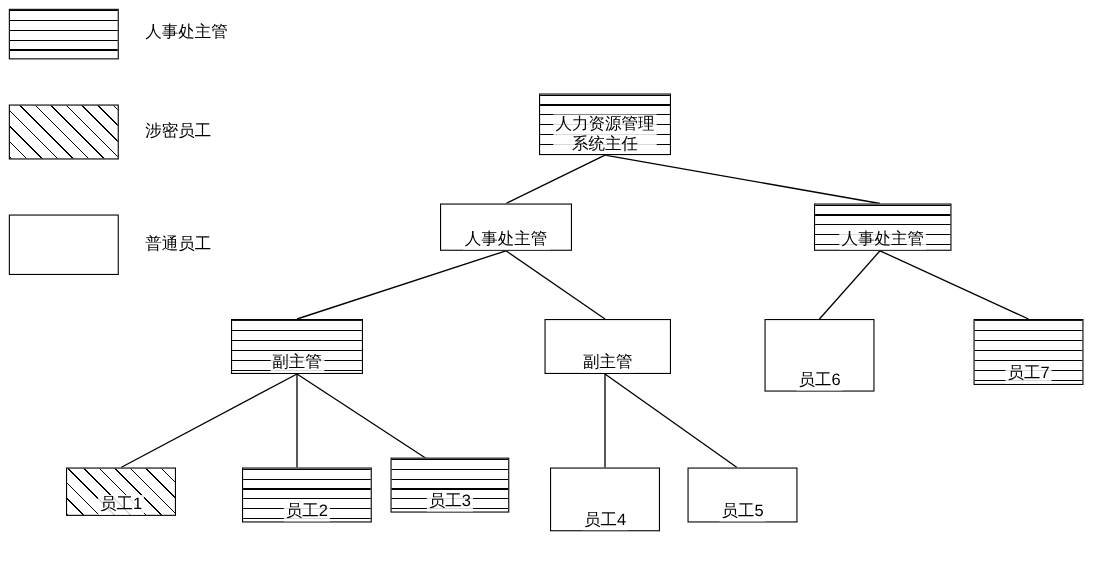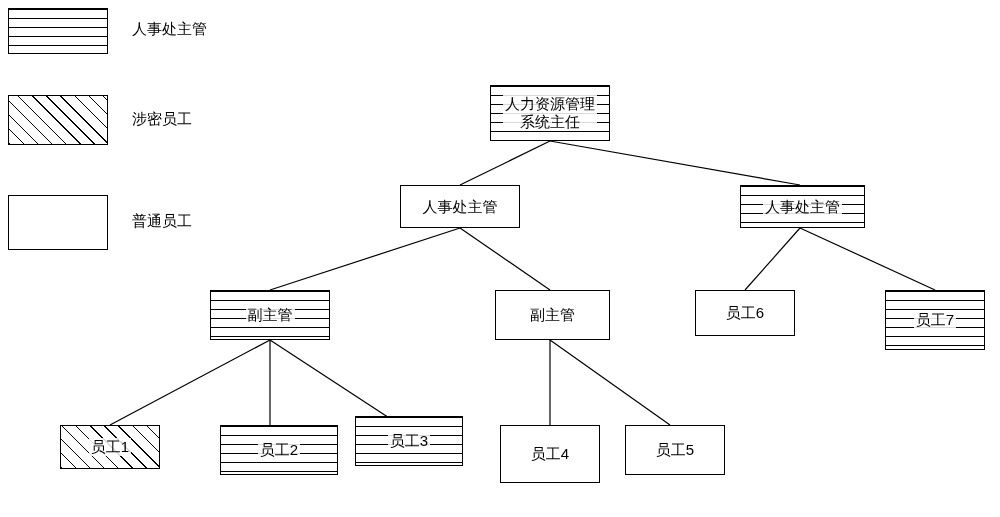--- a/index.html
+++ b/index.html
@@ -1,16 +1,16 @@
 <!DOCTYPE html>
 <html><head>
 <meta charset="utf-8">
 <style>
 html,body{margin:0;padding:0;width:1000px;height:517px;background:#fff;font-family:"Microsoft YaHei","SimSun",sans-serif;font-size:15px;color:#000}
-.box{position:absolute;border:1.5px solid #000;background:#fff;display:flex;align-items:center;justify-content:center;text-align:center;box-sizing:border-box}
+.box{position:absolute;border:1.5px solid #000;background:#fff;display:flex;align-items:flex-end;justify-content:center;text-align:center;box-sizing:border-box}
 .box span{position:relative;z-index:2;background:rgba(255,255,255,0.85);padding:0 2px;line-height:1.2}
 .hstripe::before{content:"";position:absolute;inset:0;background:repeating-linear-gradient(to bottom,#000 0,#000 1px,transparent 1px,transparent 9px);z-index:1}
 .diag::before{content:"";position:absolute;inset:0;background:repeating-linear-gradient(45deg,#000 0,#000 1px,transparent 1px,transparent 10px);z-index:1}
 svg{position:absolute;left:0;top:0;width:1000px;height:517px;pointer-events:none}
 line{stroke:#000;stroke-width:1.2}
 </style>
 </head>
 <body>
 
 <div class="box hstripe" style="left:8px;top:8px;width:100px;height:46px"></div>
@@ -45,21 +45,21 @@
 <div class="box hstripe" style="left:740px;top:185px;width:125px;height:43px">
     <span>人事处主管</span>
   </div>
 
 <div class="box hstripe" style="left:210px;top:290px;width:120px;height:50px">
     <span>副主管</span>
   </div>
 <div class="box" style="left:495px;top:290px;width:115px;height:50px">
     <span>副主管</span>
   </div>
-<div class="box" style="left:695px;top:290px;width:100px;height:46px">
+<div class="box" style="left:695px;top:290px;width:100px;height:66px">
     <span>员工6</span>
   </div>
 <div class="box hstripe" style="left:885px;top:290px;width:100px;height:60px">
     <span>员工7</span>
   </div>
 
 <div class="box diag" style="left:60px;top:425px;width:100px;height:44px">
     <span>员工1</span>
   </div>
 <div class="box hstripe" style="left:220px;top:425px;width:118px;height:50px">

